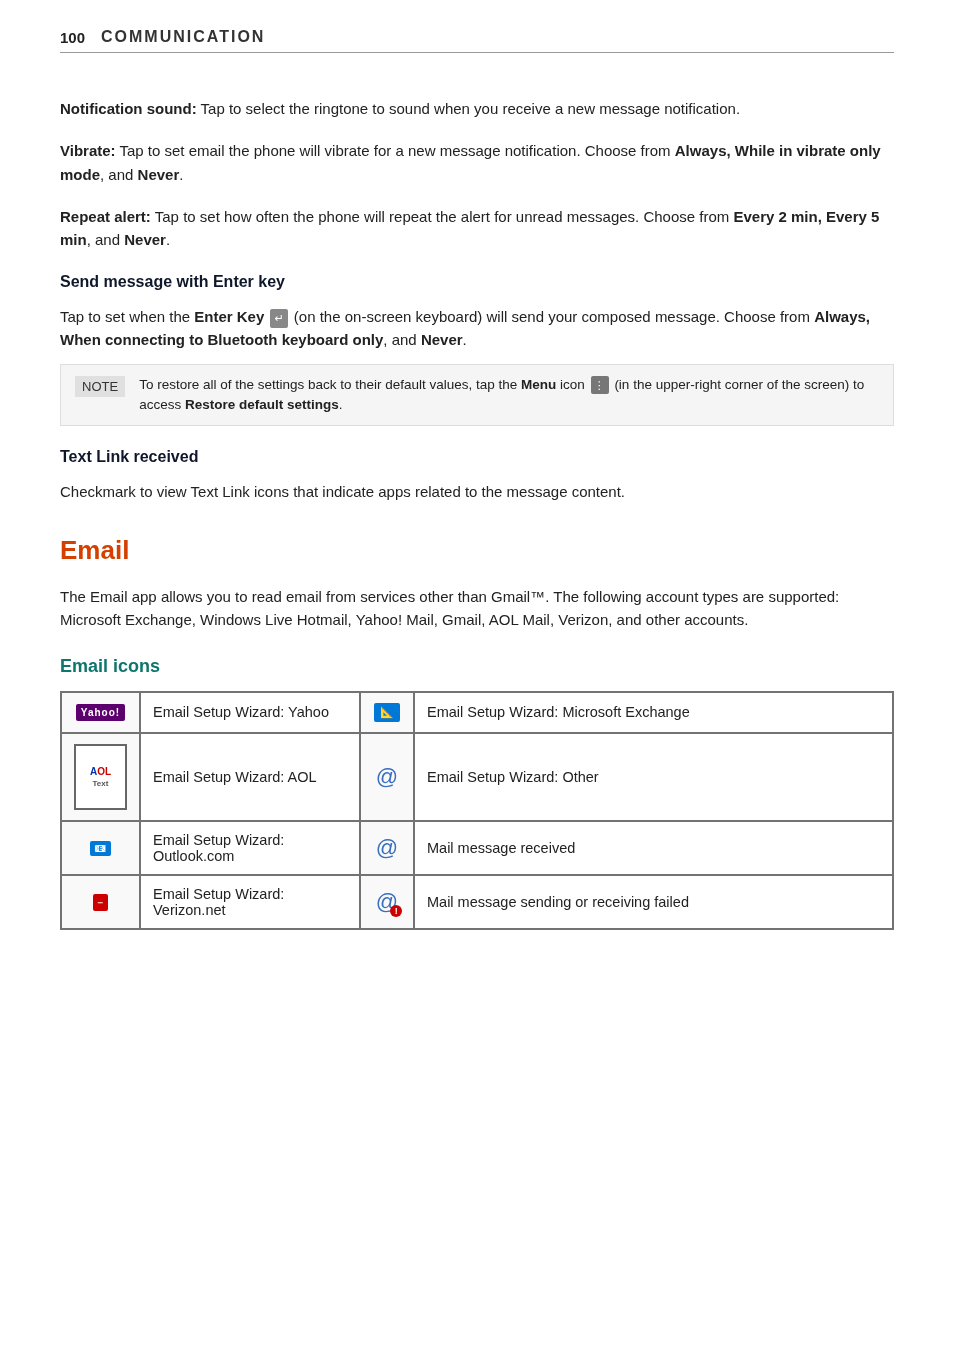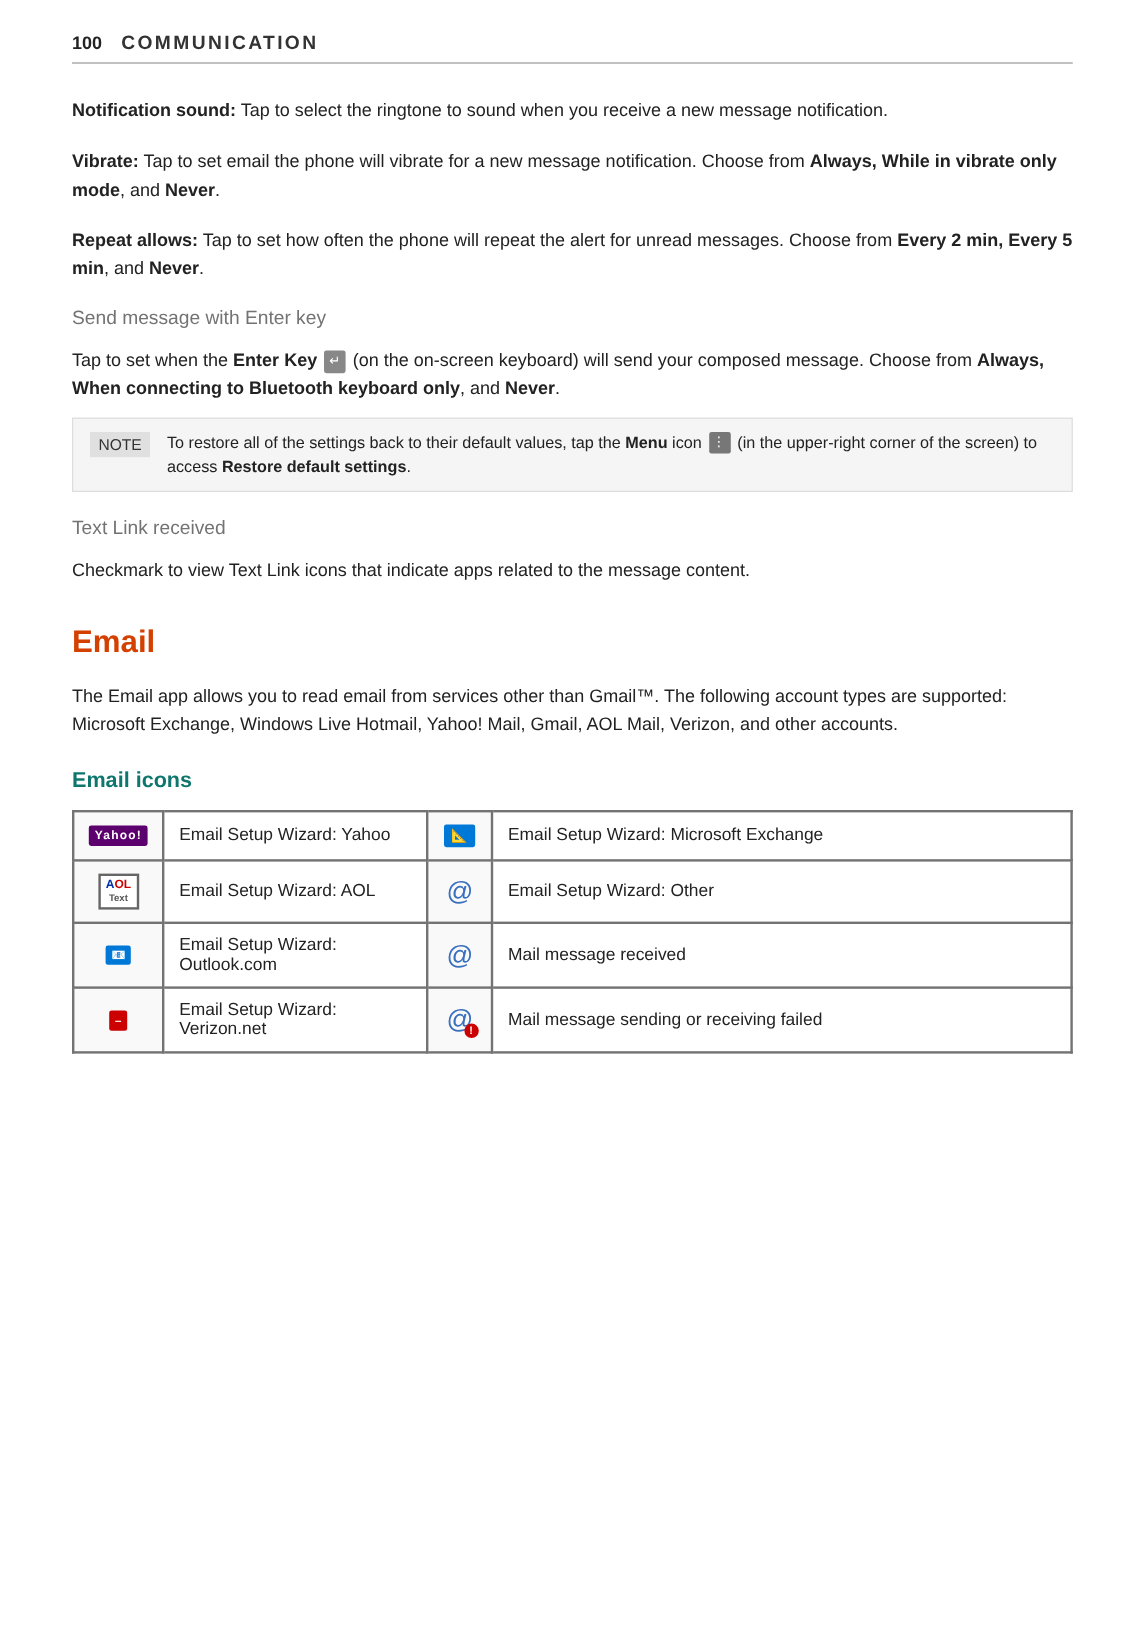--- a/index.html
+++ b/index.html
@@ -13,24 +13,24 @@
       padding: 0;
     }
 
     .page {
       padding: 28px 60px 40px 60px;
     }
 
     
     .page-header {
       display: flex;
-      align-items: flex-start;
+      align-items: center;
       border-bottom: 1.5px solid #999;
       padding-bottom: 6px;
-      margin-bottom: 28px;
+      margin-bottom: 44px;
     }
     .page-number {
       font-size: 15px;
       font-weight: bold;
       color: #222;
       margin-right: 16px;
     }
     .page-title-header {
       font-size: 16px;
       font-weight: bold;
@@ -45,22 +45,22 @@
       line-height: 1.55;
       margin-top: 19px;
     }
     .section-block p {
       margin-bottom: 10px;
     }
     .bold { font-weight: bold; }
 
     
     .section-heading {
-      color: #737373;
-      font-weight: normal;
+      color: #0f172a;
+      font-weight: bold;
       font-size: 16px;
       margin-bottom: 10px;
       margin-top: 8px;
     }
 
     
     .note-box {
       display: flex;
       background: #f5f5f5;
       border: 1px solid #ddd;
@@ -155,22 +155,22 @@
       border-radius: 2px;
       letter-spacing: 1px;
     }
     .icon-aol {
       display: inline-block;
       border: 2px solid #666;
       background: #fff;
       font-size: 10px;
       font-weight: bold;
       color: #333;
-      padding: 2px 3px;
-      width: 34px;
+      padding: 20px 3px;
+      width: 53px;
       text-align: center;
     }
     .icon-outlook {
       display: inline-block;
       background: #0078d7;
       color: #fff;
       font-size: 11px;
       font-weight: bold;
       padding: 3px 5px;
       border-radius: 2px;
@@ -219,21 +219,21 @@
 
   <div class="section-block">
     <p>
       <span class="bold">Vibrate:</span>
       <span>Tap to set email the phone will vibrate for a new message notification. Choose from </span><span class="bold">Always, While in vibrate only mode</span><span>, and </span><span class="bold">Never</span><span>.</span>
     </p>
   </div>
 
   <div class="section-block">
     <p>
-      <span class="bold">Repeat allows:</span>
+      <span class="bold">Repeat alert:</span>
       <span>Tap to set how often the phone will repeat the alert for unread messages. Choose from </span><span class="bold">Every 2 min, Every 5 min</span><span>, and </span><span class="bold">Never</span><span>.</span>
     </p>
   </div>
 
   <div class="section-block">
     <div class="section-heading">Send message with Enter key</div>
     <p>
       <span>Tap to set when the </span><span class="bold">Enter Key</span>
       <span class="enter-key-icon">↵</span>
       <span> (on the on-screen keyboard) will send your composed message. Choose from </span><span class="bold">Always, When connecting to Bluetooth keyboard only</span><span>, and </span><span class="bold">Never</span><span>.</span>

